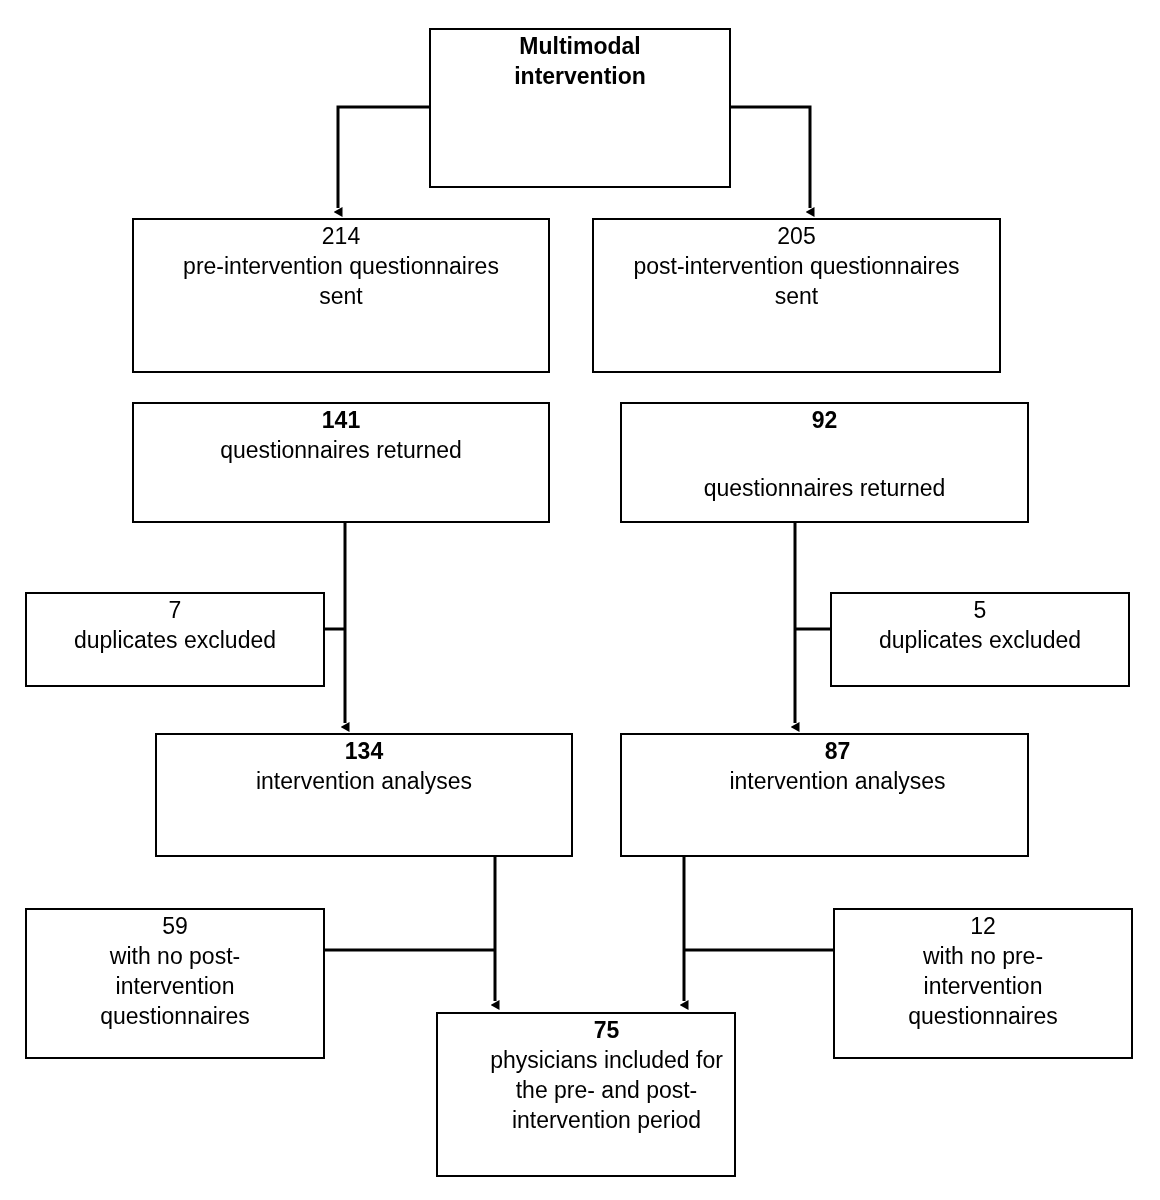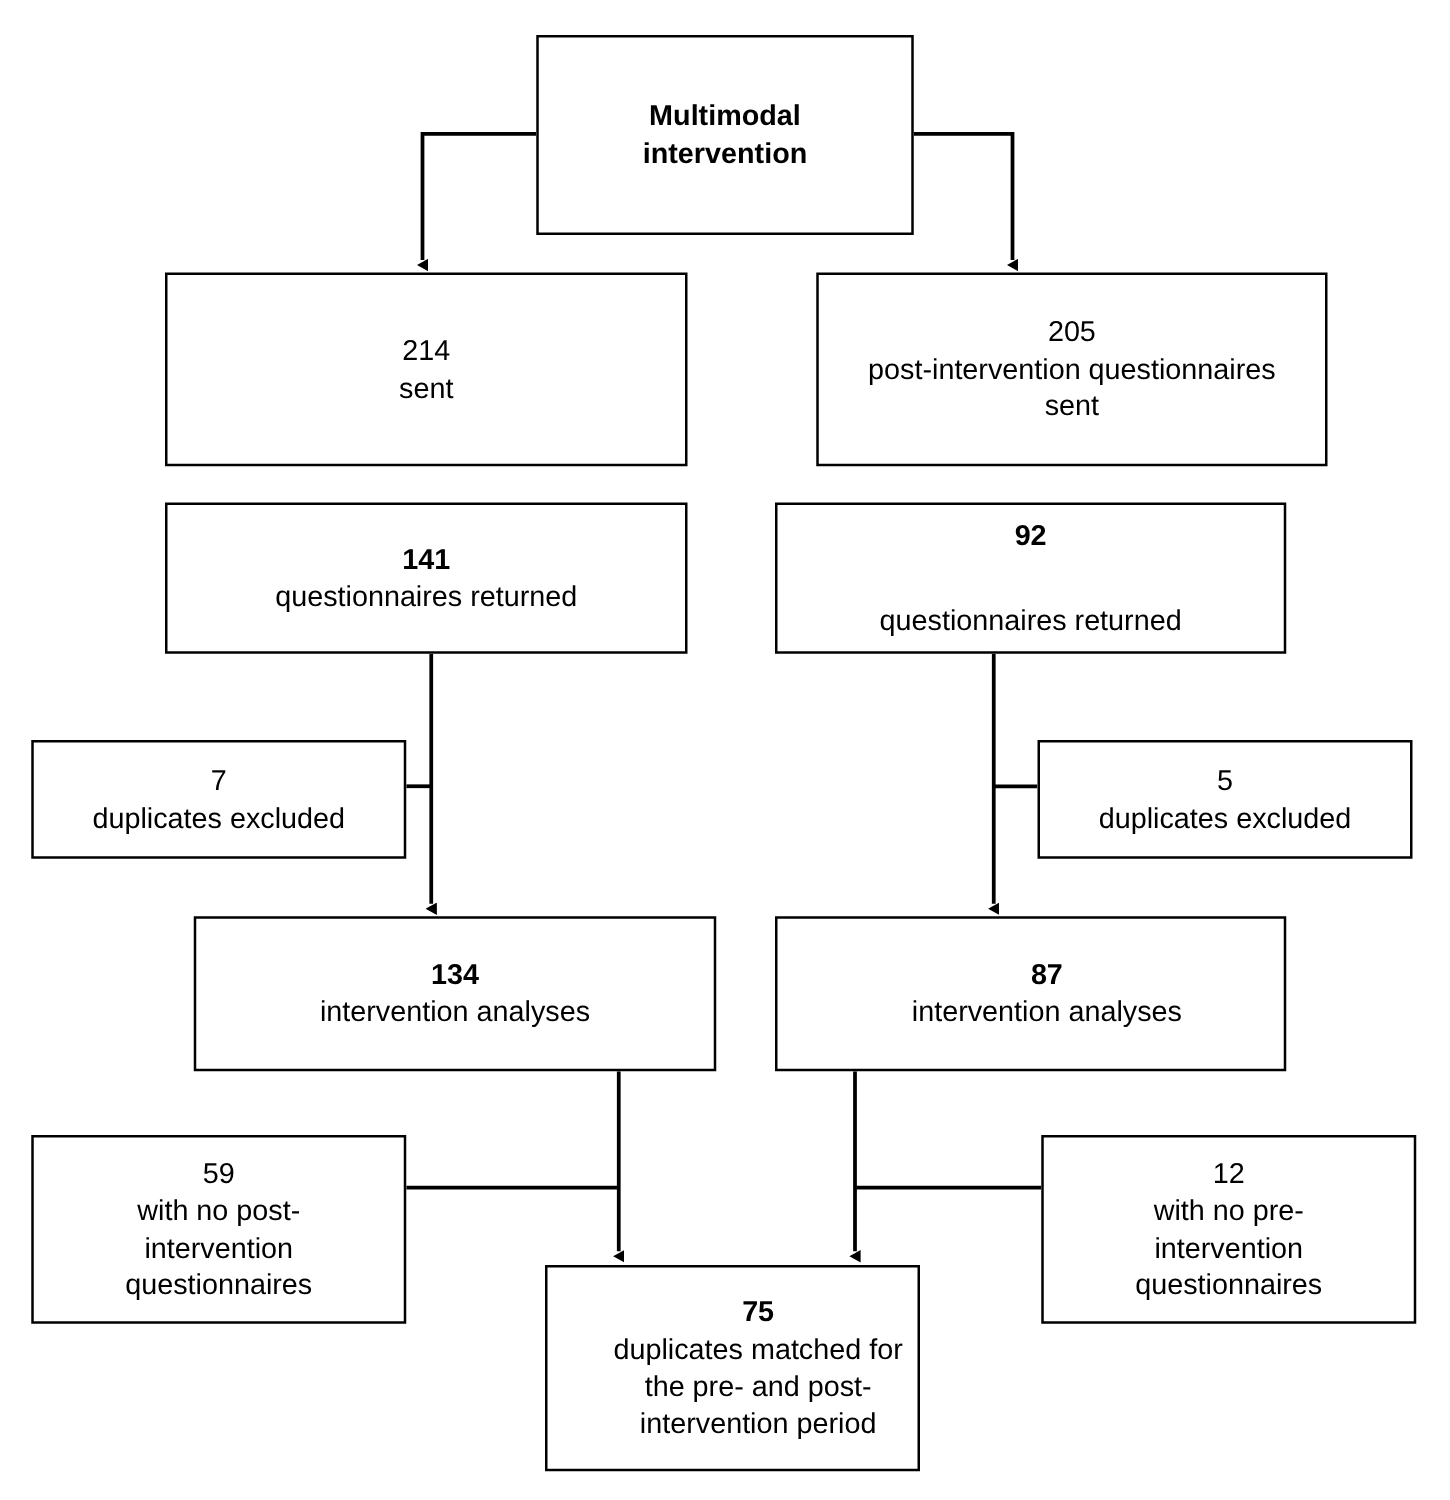--- a/index.html
+++ b/index.html
@@ -17,21 +17,21 @@
     overflow: hidden;
   }
   .node {
     position: absolute;
     box-sizing: border-box;
     border: 2px solid #000000;
     background: #ffffff;
     display: flex;
     flex-direction: column;
     align-items: center;
-    justify-content: center;
+    justify-content: flex-start;
     text-align: center;
     color: #000000;
     font-size: 23px;
     line-height: 1.30;
     padding: 2px 6px;
     z-index: 3;
   }
   .node .num {
     display: block;
   }
@@ -91,24 +91,25 @@
     </g>
   </svg>
 
   <div class="node" style="left:429px; top:28px; width:302px; height:160px;">
     <span class="num" style="font-weight:bold;">Multimodal</span>
     <span class="lbl" style="font-weight:bold;">intervention</span>
   </div>
 
   <div class="node" style="left:132px; top:218px; width:418px; height:155px;">
     <span class="num">214</span>
+    <span class="lbl">pre-intervention questionnaires</span>
     <span class="lbl">sent</span>
   </div>
 
-  <div class="node" style="left:653px; top:218px; width:409px; height:155px;">
+  <div class="node" style="left:592px; top:218px; width:409px; height:155px;">
     <span class="num">205</span>
     <span class="lbl">post-intervention questionnaires</span>
     <span class="lbl">sent</span>
   </div>
 
   <div class="node bold-num" style="left:132px; top:402px; width:418px; height:121px;">
     <span class="num">141</span>
     <span class="lbl">questionnaires returned</span>
   </div>
 
@@ -146,18 +147,18 @@
 
   <div class="node" style="left:833px; top:908px; width:300px; height:151px;">
     <span class="num">12</span>
     <span class="lbl">with no pre-</span>
     <span class="lbl">intervention</span>
     <span class="lbl">questionnaires</span>
   </div>
 
   <div class="node bold-num" style="left:436px; top:1012px; width:300px; height:165px;padding-left:47px;">
     <span class="num">75</span>
-    <span class="lbl">duplicates matched for</span>
+    <span class="lbl">physicians included for</span>
     <span class="lbl">the pre- and post-</span>
     <span class="lbl">intervention period</span>
   </div>
 
 </div>
 
 </body></html>

